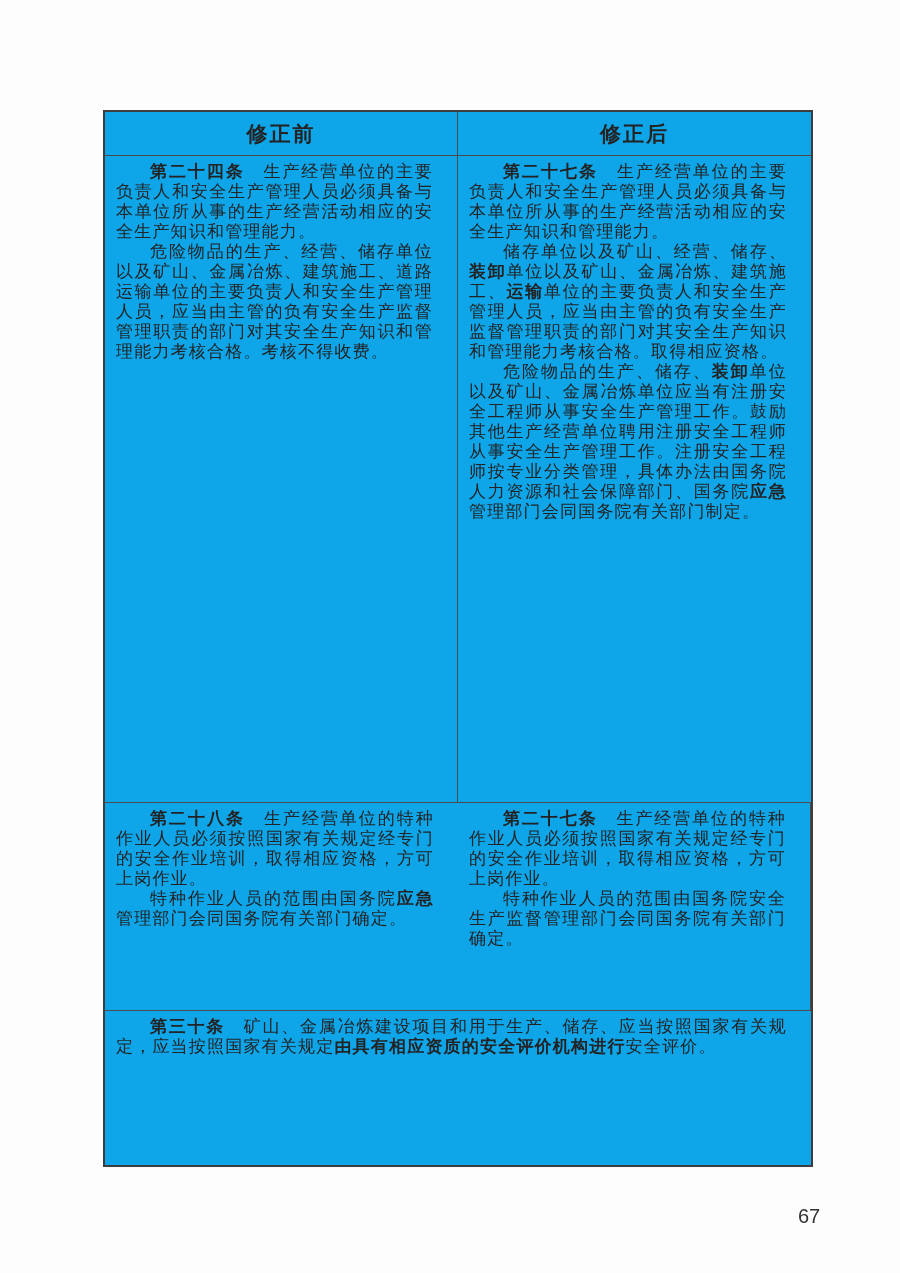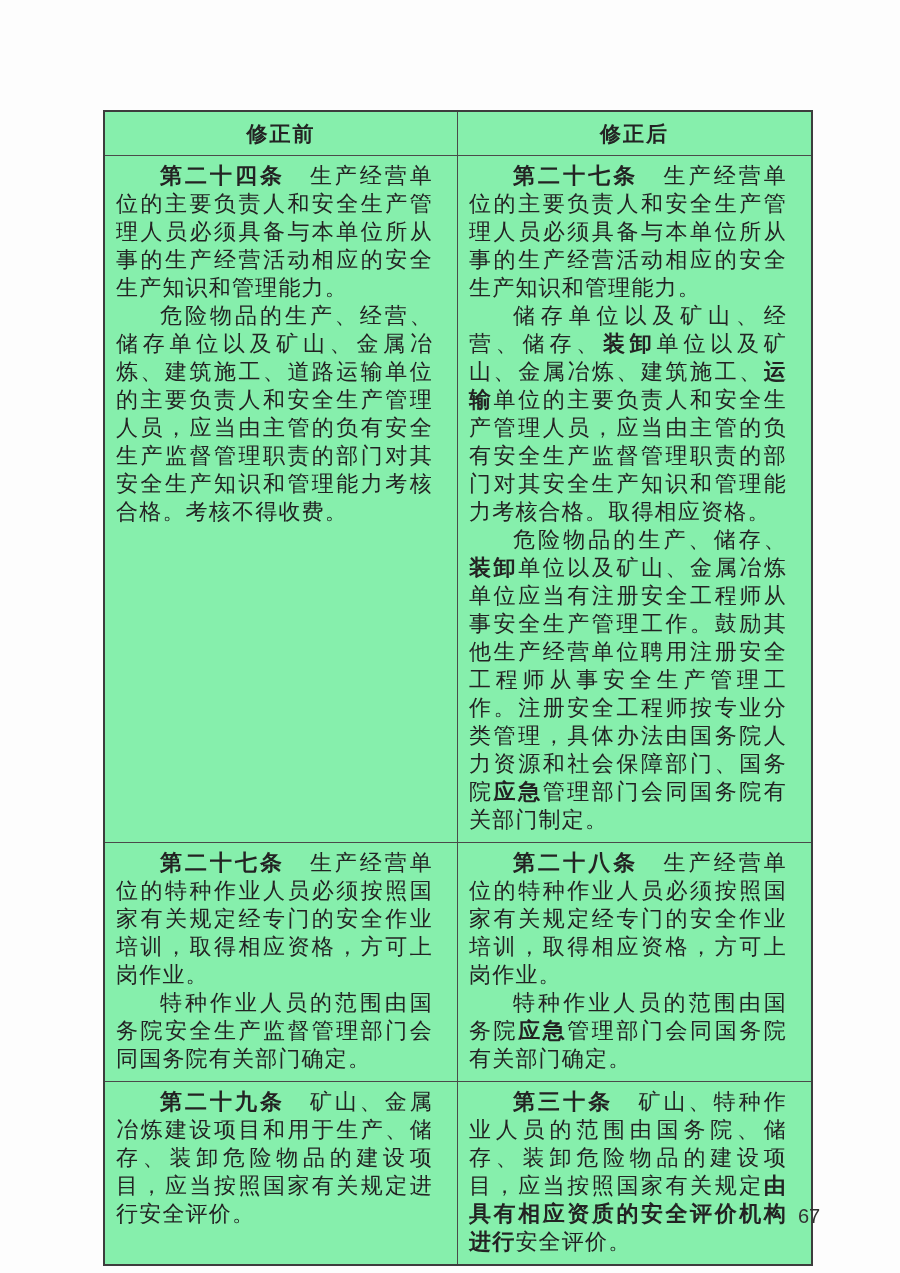--- a/index.html
+++ b/index.html
@@ -9,21 +9,21 @@
     position:relative;
     font-family:"Liberation Serif","DejaVu Serif",serif;
     color:#232323;
     overflow:hidden;
   }
   .page{position:absolute;inset:0;}
   .ctable{
     position:absolute;
     left:103px;top:110px;width:710px;
     border:2px solid #3d3d3d;
-    background:#86efac;
+    background:#0ea5e9;
     box-sizing:border-box;
   }
   .thead{
     display:flex;
     border-bottom:1.5px solid #4a4a4a;
   }
   .th{
     flex:1 1 50%;
     text-align:center;
     font-family:"Liberation Sans","DejaVu Sans",sans-serif;
@@ -40,22 +40,22 @@
     border-bottom:1.5px solid #4a4a4a;
   }
   .trow:last-child{border-bottom:none;}
   .trow:nth-child(1){min-height:646px;}
   .trow:nth-child(2){min-height:207px;}
   .trow:nth-child(3){min-height:154px;}
   .tcell{
     flex:1 1 50%;
     box-sizing:border-box;
     padding:6px 24px 8px 11px;
-    font-size:22px;
-    line-height:28px;
+    font-size:17px;
+    line-height:20px;
     text-align:justify;
     text-justify:inter-character;
     letter-spacing:1.2px;
   }
   .tcell.first{border-right:1.5px solid #4a4a4a;}
   .tcell p{
     margin:0;
     text-indent:2em;
   }
   .hl{
@@ -86,35 +86,32 @@
             <p><span class="hl">第二十四条</span><span>　生产经营单位的主要负责人和安全生产管理人员必须具备与本单位所从事的生产经营活动相应的安全生产知识和管理能力。</span></p>
             <p><span>危险物品的生产、经营、储存单位以及矿山、金属冶炼、建筑施工、道路运输单位的主要负责人和安全生产管理人员，应当由主管的负有安全生产监督管理职责的部门对其安全生产知识和管理能力考核合格。考核不得收费。</span></p>
           </div>
           <div class="tcell">
             <p><span class="hl">第二十七条</span><span>　生产经营单位的主要负责人和安全生产管理人员必须具备与本单位所从事的生产经营活动相应的安全生产知识和管理能力。</span></p>
             <p><span>储存单位以及矿山、经营、储存、</span><span class="hl">装卸</span><span>单位以及矿山、金属冶炼、建筑施工、</span><span class="hl">运输</span><span>单位的主要负责人和安全生产管理人员，应当由主管的负有安全生产监督管理职责的部门对其安全生产知识和管理能力考核合格。取得相应资格。</span></p>
             <p><span>危险物品的生产、储存、</span><span class="hl">装卸</span><span>单位以及矿山、金属冶炼单位应当有注册安全工程师从事安全生产管理工作。鼓励其他生产经营单位聘用注册安全工程师从事安全生产管理工作。注册安全工程师按专业分类管理，具体办法由国务院人力资源和社会保障部门、国务院</span><span class="hl">应急</span><span>管理部门会同国务院有关部门制定。</span></p>
           </div>
         </div>
         <div class="trow">
+          <div class="tcell">
+            <p><span class="hl">第二十八条</span><span>　生产经营单位的特种作业人员必须按照国家有关规定经专门的安全作业培训，取得相应资格，方可上岗作业。</span></p>
+            <p><span>特种作业人员的范围由国务院</span><span class="hl">应急</span><span>管理部门会同国务院有关部门确定。</span></p>
+          </div>
           <div class="tcell first">
             <p><span class="hl">第二十七条</span><span>　生产经营单位的特种作业人员必须按照国家有关规定经专门的安全作业培训，取得相应资格，方可上岗作业。</span></p>
             <p><span>特种作业人员的范围由国务院安全生产监督管理部门会同国务院有关部门确定。</span></p>
           </div>
-          <div class="tcell">
-            <p><span class="hl">第二十八条</span><span>　生产经营单位的特种作业人员必须按照国家有关规定经专门的安全作业培训，取得相应资格，方可上岗作业。</span></p>
-            <p><span>特种作业人员的范围由国务院</span><span class="hl">应急</span><span>管理部门会同国务院有关部门确定。</span></p>
-          </div>
         </div>
         <div class="trow">
-          <div class="tcell first">
-            <p><span class="hl">第二十九条</span><span>　矿山、金属冶炼建设项目和用于生产、储存、装卸危险物品的建设项目，应当按照国家有关规定进行安全评价。</span></p>
-          </div>
           <div class="tcell">
-            <p><span class="hl">第三十条</span><span>　矿山、特种作业人员的范围由国务院、储存、装卸危险物品的建设项目，应当按照国家有关规定</span><span class="hl">由具有相应资质的安全评价机构进行</span><span>安全评价。</span></p>
+            <p><span class="hl">第三十条</span><span>　矿山、金属冶炼建设项目和用于生产、储存、应当按照国家有关规定，应当按照国家有关规定</span><span class="hl">由具有相应资质的安全评价机构进行</span><span>安全评价。</span></p>
           </div>
         </div>
       </div>
   </div>
 
   <div class="pagenum">67</div>
 
 </div>
 
 </body></html>

